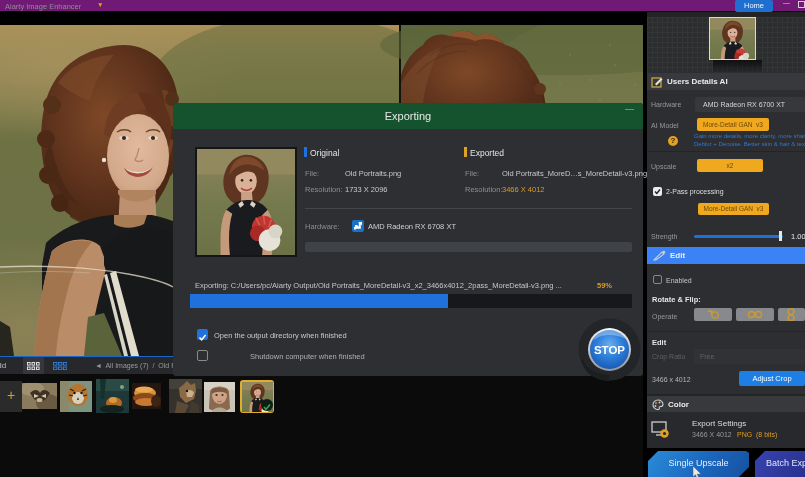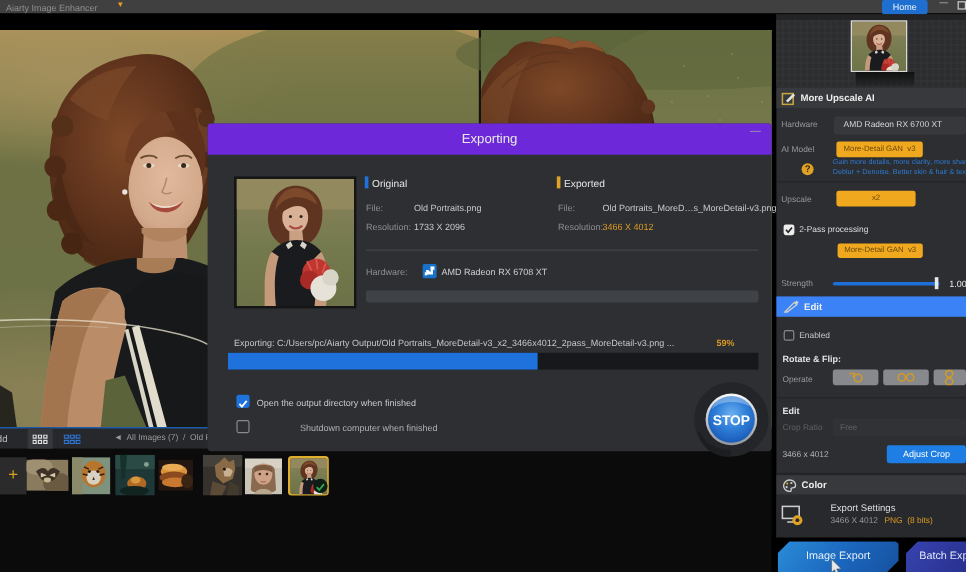--- a/index.html
+++ b/index.html
@@ -46,21 +46,21 @@
 
         <circle cx="68" cy="80" r="12" fill="#bf3730"></circle>
         <circle cx="62" cy="86" r="8" fill="#a82a26"></circle>
         <circle cx="74" cy="93" r="11" fill="#e6e2d8"></circle>
         <circle cx="80" cy="84" r="7" fill="#d8d4c8"></circle>
         <path d="M60 70 L64 78 M68 68 L69 77 M76 72 L73 80" stroke="#d85a50" stroke-width="1.5"></path>
       </symbol>
     </defs>
   </svg>
 
-  <div class="abs" id="titlebar" style="left:0;top:0;width:805px;height:11px;background:#404040;padding-left:22px;">
+  <div class="abs" id="titlebar" style="left:0;top:0;width:805px;height:11px;background:#701a75;padding-left:22px;">
     <span class="abs" style="left:5px;top:1.5px;font-size:7.5px;color:#8e8e8e;">Aiarty Image Enhancer</span>
     <span class="abs" style="left:97px;top:1px;font-size:6.5px;color:#e8a020;">▼</span>
     <div class="abs" style="left:735px;top:0;width:38px;height:12px;background:#1f6fd0;border-radius:2px;color:#f0f6fc;font-size:7.5px;text-align:center;line-height:12px;">Home</div>
     <span class="abs" style="left:783px;top:-1px;color:#cfcfcf;font-size:7px;">—</span>
     <span class="abs" style="left:798px;top:1px;width:7px;height:7px;border:1px solid #cfcfcf;"></span>
   </div>
 
 
   <div class="abs" id="canvas" style="left:0;top:25px;width:643px;height:331px;background:#6f7245;">
   <svg width="643" height="331" viewBox="0 0 643 331">
@@ -288,21 +288,21 @@
         </svg>
       <div class="abs" style="left:19px;top:17px;width:12px;height:12px;background:#0d1f14;border-radius:50%;">
         <svg width="12" height="12">
             <path d="M3 6 L5 8.3 L9 3.5" stroke="#2fa85a" stroke-width="1.5" fill="none"></path>
           </svg>
       </div>
     </div>
   </div>
 
   <div class="abs" id="modal" style="left:173px;top:103px;width:470px;height:273px;background:#2d2f32;border-radius:3px;">
-    <div class="abs" style="left:0;top:0;width:470px;height:26px;background:#6d28d9;border-radius:3px 3px 0 0;">
+    <div class="abs" style="left:0;top:0;width:470px;height:26px;background:#14532d;border-radius:3px 3px 0 0;">
       <div style="text-align:center;color:#e8e8e8;font-size:11px;line-height:26px;">Exporting</div>
       <span class="abs" style="left:452px;top:1px;color:#aaa;font-size:9px;">—</span>
     </div>
 
     <div class="abs" style="left:22px;top:44px;width:102px;height:110px;background:#151515;">
       <svg class="abs" style="left:2px;top:2px;" width="98" height="106">
           <use href="#portrait" width="98" height="106"></use>
         </svg>
     </div>
 
@@ -379,21 +379,21 @@
             <use href="#portrait" width="45" height="41"></use>
           </svg>
       </div>
     </div>
 
     <div class="abs" style="left:0;top:61px;width:158px;height:17px;background:#37393c;">
       <svg class="abs" style="left:4px;top:3px;" width="12" height="12" viewBox="0 0 12 12">
         <rect x="1" y="2" width="9" height="9" fill="none" stroke="#c9a63e" stroke-width="1.3"></rect>
         <path d="M4 8 L10 2 L11.5 3.5 L5.5 9.5 Z" fill="#e4e4e4"></path>
       </svg>
-      <span class="abs" style="left:20px;top:4px;color:#ececec;font-size:8px;font-weight:bold;">More Upscale AI</span>
+      <span class="abs" style="left:20px;top:4px;color:#ececec;font-size:8px;font-weight:bold;">Users Details AI</span>
     </div>
 
     <span class="abs" style="left:4px;top:89px;">Hardware</span>
     <div class="abs" style="left:48px;top:84.5px;width:110px;height:15px;background:#36383c;border-radius:2px;"></div>
     <span class="abs" style="left:56px;top:89px;color:#d6d6d8;">AMD Radeon RX 6700 XT</span>
 
     <span class="abs" style="left:4px;top:110px;">AI Model</span>
     <div class="abs" style="left:50px;top:106px;width:72px;height:13px;background:#f0a81e;border-radius:2px;color:#6b4a08;font-size:6.5px;text-align:center;line-height:13px;">More-Detail GAN&nbsp; v3</div>
     <div class="abs" style="left:21px;top:124px;width:10px;height:10px;background:#e0a226;border-radius:50%;color:#3a2a08;font-size:8px;font-weight:bold;text-align:center;line-height:10px;">?</div>
     <span class="abs" style="left:47px;top:121px;color:#2d7ad4;font-size:6px;">Gain more details, more clarity, more sharpn</span>
@@ -478,20 +478,20 @@
         <path d="M6 1 C9 1 11 3 11 5.5 C11 7 10 7.5 8.5 7.5 C7.5 7.5 7 8 7.3 9 C7.5 10 7 10.5 6 10.5 C3.2 10.5 1 8.4 1 5.8 C1 3.1 3.2 1 6 1 Z" fill="none" stroke="#cfcfcf" stroke-width="1.1"></path>
         <circle cx="4" cy="4" r="0.9" fill="#e0a226"></circle>
           <circle cx="7.5" cy="3.5" r="0.9" fill="#cfcfcf"></circle>
           <circle cx="3.5" cy="7" r="0.9" fill="#cfcfcf"></circle>
       </svg>
       <span class="abs" style="left:21px;top:3.5px;color:#ececec;font-size:8px;font-weight:bold;">Color</span>
     </div>
   </div>
 
   <div class="abs" id="exportbtns" style="left:643px;top:448px;width:162px;height:29px;background:#000;">
-    <div class="abs" style="left:5px;top:3px;width:101px;height:26px;background:linear-gradient(125deg,#2a8cd8,#1b66be 55%,#17519e);clip-path:polygon(10px 0,97% 0,100% 8%,100% 62%,90% 100%,0 100%,0 10px);color:#e4f0fc;font-size:9px;text-align:center;line-height:25px;">Image Export</div>
+    <div class="abs" style="left:5px;top:3px;width:101px;height:26px;background:linear-gradient(125deg,#2a8cd8,#1b66be 55%,#17519e);clip-path:polygon(10px 0,97% 0,100% 8%,100% 62%,90% 100%,0 100%,0 10px);color:#e4f0fc;font-size:9px;text-align:center;line-height:25px;">Single Upscale</div>
     <div class="abs" style="left:112px;top:3px;width:58px;height:26px;background:linear-gradient(125deg,#3743b0,#272f8a);clip-path:polygon(10px 0,100% 0,100% 100%,0 100%,0 10px);color:#dfe6f8;font-size:9px;line-height:25px;padding-left:11px;">Batch Expo</div>
     <svg class="abs" style="left:48px;top:18px;" width="12" height="12" viewBox="0 0 12 12">
       <path d="M2 0 L10 8 L6.2 8.2 L8 12 L5.8 12 L4.4 8.8 L2 11 Z" fill="#e8e8e8" stroke="#555" stroke-width="0.5"></path>
     </svg>
   </div>
 
 </div>
 
 </body></html>

